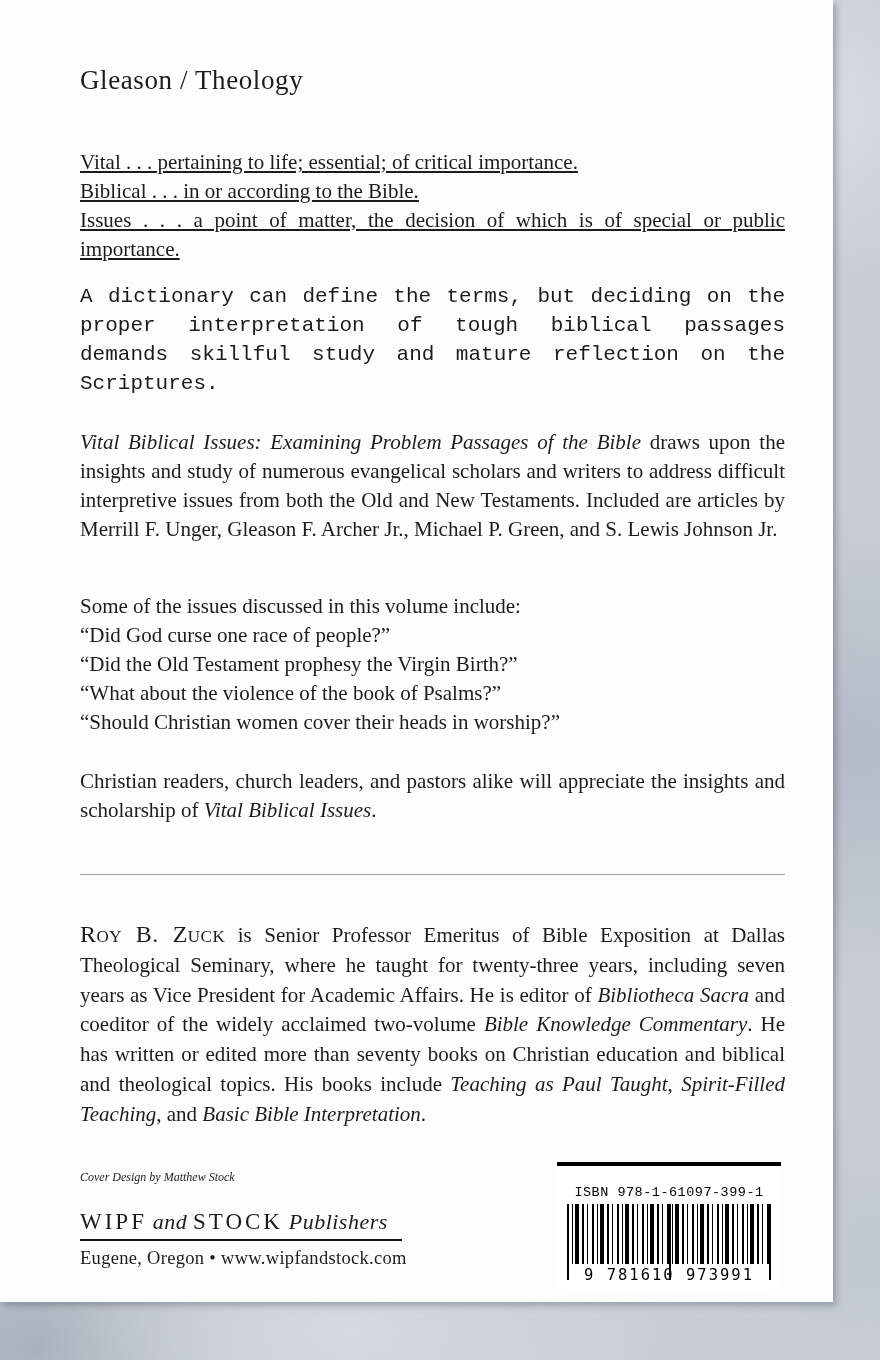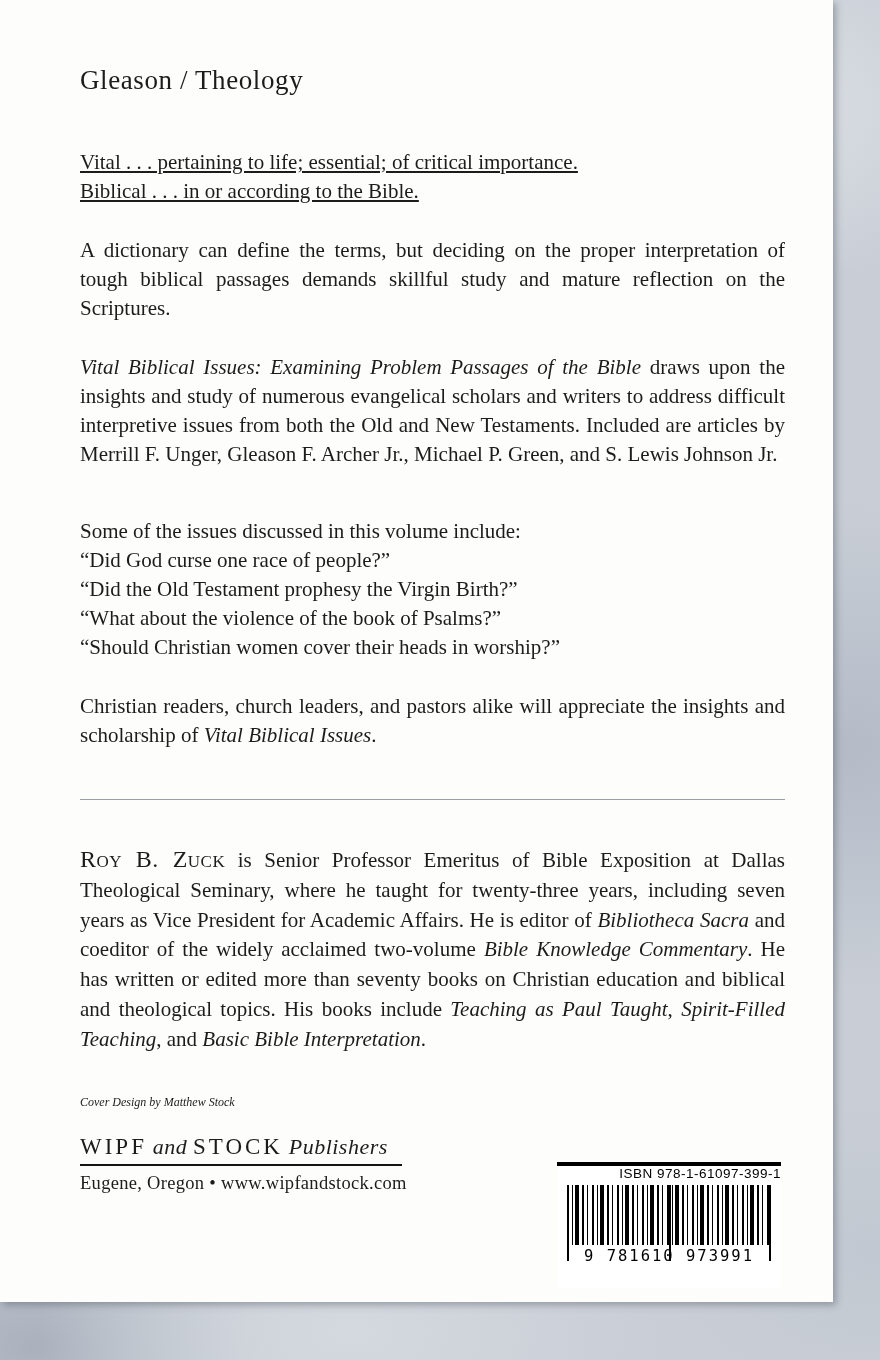--- a/index.html
+++ b/index.html
@@ -20,21 +20,21 @@
     box-shadow: 3px 3px 7px rgba(80,86,98,0.45);
   }
   .content { padding:0 48px 0 80px; color:#1c1c1c; }
 
   .category {
     font-size:27px; font-weight:normal; letter-spacing:0.6px;
     margin:0; padding-top:62px; line-height:36px;
   }
   .body { font-size:21px; line-height:29px; text-align:justify; margin:0; }
   .defs   { margin-top:50px;text-decoration:underline; }
-  .p-dict { margin-top:30px; }
+  .p-dict { margin-top:18px;font-family:Liberation Mono, monospace; }
   .p-syn  { margin-top:30px; }
   .p-issues { margin-top:48px; }
   .p-close  { margin-top:30px; }
   .em { font-style:italic; }
 
   .divider {
     border:none; border-top:1px solid #9aa0a6;
     margin:49px 0 0 0; width:705px; height:0;
   }
 
@@ -50,23 +50,23 @@
   }
   .publisher-name .caps { letter-spacing:3px; }
   .publisher-name .ital { font-style:italic; font-size:22px; letter-spacing:0.5px;text-align:center; }
   .location { font-size:18.5px; margin-top:7px; letter-spacing:0.3px; }
 
   .barcode {
     position:absolute; left:557px; top:1162px; width:224px; height:126px;
     background:#ffffff;
   }
   .isbn {
-    font-family:Liberation Sans, sans-serif; font-size:13.5px;
-    text-align:right; letter-spacing:0.5px;
-    border-top:4px solid #000; padding-top:0; color:#000;
+    font-family:Liberation Mono, monospace; font-size:13.5px;
+    text-align:center; letter-spacing:0.5px;
+    border-top:4px solid #000; padding-top:19px; color:#000;
   }
   .bars-wrap { position:relative; height:84px; margin:4px 10px 0 10px; }
   .bars {
     position:absolute; left:0; right:0; top:0; height:62px;
     background:repeating-linear-gradient(90deg,
       #000 0 2px, #fff 2px 5px, #000 5px 6px, #fff 6px 8px,
       #000 8px 12px, #fff 12px 15px, #000 15px 17px, #fff 17px 20px,
       #000 20px 21px, #fff 21px 25px);
   }
   .digits {
@@ -85,20 +85,21 @@
 
 <div class="page">
   <div class="card">
     <div class="content">
 
       <h1 class="category">Gleason / Theology</h1>
 
       <div class="defs">
         <p class="body">Vital . . . pertaining to life; essential; of critical importance.</p>
         <p class="body">Biblical . . . in or according to the Bible.</p>
+        <p class="body">Issues . . . a point of matter, the decision of which is of special or public importance.</p>
       </div>
 
       <p class="body p-dict">A dictionary can define the terms, but deciding on the proper interpretation of tough biblical passages demands skillful study and mature reflection on the Scriptures.</p>
 
       <p class="body p-syn"><span class="em">Vital Biblical Issues: Examining Problem Passages of the Bible</span><span> draws upon the insights and study of numerous evangelical scholars and writers to address difficult interpretive issues from both the Old and New Testaments. Included are articles by Merrill F. Unger, Gleason F. Archer Jr., Michael P. Green, and S. Lewis Johnson Jr.</span></p>
 
       <div class="p-issues">
         <p class="body">Some of the issues discussed in this volume include:</p>
         <p class="body">“Did God curse one race of people?”</p>
         <p class="body">“Did the Old Testament prophesy the Virgin Birth?”</p>

